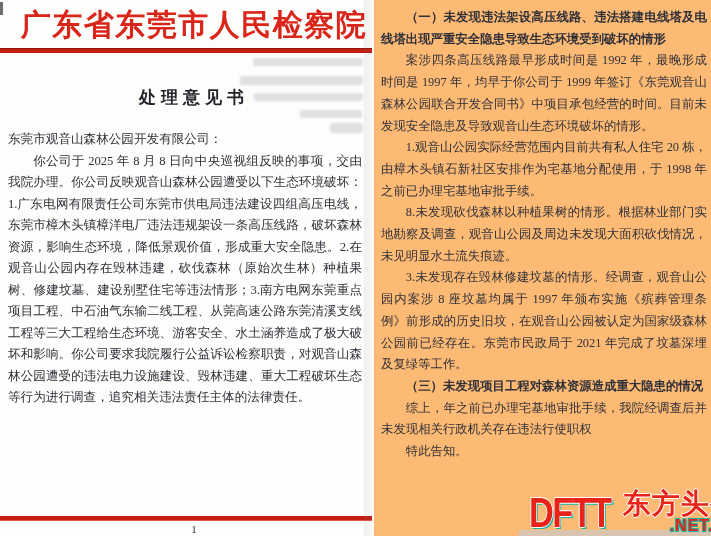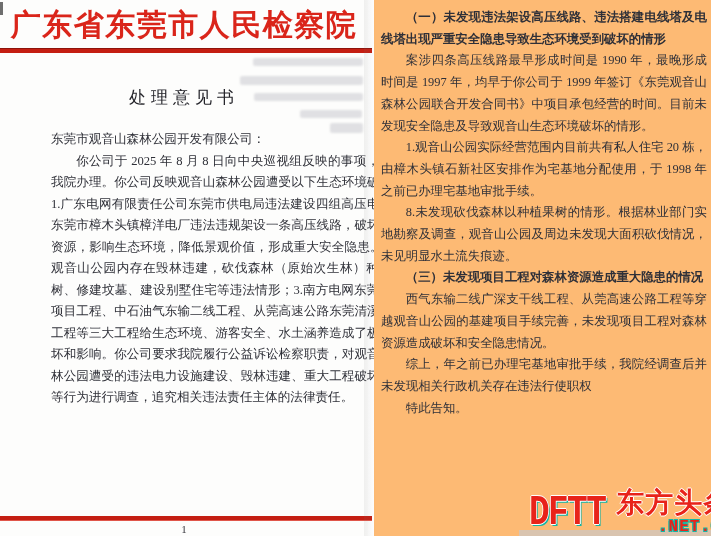--- a/index.html
+++ b/index.html
@@ -2,47 +2,47 @@
 <html><head>
 <meta charset="utf-8">
 <style>
   html,body{margin:0;padding:0;background:#ffffff;}
   .canvas{
     position:relative;width:711px;height:536px;overflow:hidden;
     background:#ffffff;
     font-family:"Liberation Serif","DejaVu Serif",serif;
     color:#2f3038;
   }
-  .page{position:absolute;top:0;height:536px;}
+  .page{position:absolute;top:0;height:536px;padding-left:20px;}
   .page-left{left:0;width:368px;background:#fdfdfc;}
   .page-right{left:374px;width:337px;background:#fdba74;}
 
   
   .org-header{
     position:absolute;top:5px;left:0;width:100%;
     text-align:center;font-size:30px;font-weight:bold;
     color:#da251a;letter-spacing:1.5px;white-space:nowrap;
   }
   .rule{position:absolute;left:0;background:#c41e12;}
   .rule-top{top:48px;width:372px;height:4px;border-top:1px solid #8e130b;}
   .rule-bottom{top:516px;width:372px;height:4px;border-bottom:1px solid #e0564a;}
   .doc-title{
     position:absolute;top:86px;left:0;width:100%;
-    text-align:center;font-size:17px;font-weight:normal;
+    text-align:center;font-size:17px;font-weight:bold;
     letter-spacing:5px;color:#24242a;
   }
   .page-num{
     position:absolute;top:523px;left:0;width:100%;
     text-align:center;font-size:11px;color:#3a3a40;
   }
 
   
   .body1{
     position:absolute;top:129px;left:8px;width:354px;
-    font-size:12.6px;line-height:21.5px;margin-left:43px;
+    font-size:12.6px;line-height:21.5px;
   }
   .body2{
     position:absolute;top:7px;left:7px;width:326px;
     font-size:12.4px;line-height:21.7px;
   }
   .para{margin:0;text-align:justify;text-indent:2em;}
   .s-salutation{text-indent:0;}
   .s-heading{font-weight:bold;}
 
   
@@ -57,22 +57,22 @@
   .gutter{
     position:absolute;left:364px;top:0;width:12px;height:536px;
     background:linear-gradient(to right,rgba(120,120,120,.10),rgba(120,120,120,0));
   }
   .corner-mark{position:absolute;left:0;top:2px;width:3px;height:13px;background:#4a4a4a;opacity:.8;}
   .bottom-band{position:absolute;left:519px;top:530px;width:192px;height:6px;background:#c9c9c9;opacity:.7;}
 
   
   .watermark{
     position:absolute;left:529px;top:490px;width:182px;height:46px;
-    display:flex;align-items:center;
-    font-family:Liberation Mono, monospace;
+    display:flex;align-items:flex-start;
+    font-family:Liberation Sans, sans-serif;
     pointer-events:none;
   }
   .wm-logo{
     font-size:43px;font-weight:800;line-height:44px;color:#e8231a;
     letter-spacing:-2px;transform:scaleX(.8);transform-origin:left top;
     text-shadow:-1px 0 #ffffff,1px 0 #ffffff,0 -1px #ffffff,0 1px #ffffff,2px 2px 0 #13b5a5;
   }
   .wm-col{display:flex;flex-direction:column;align-items:flex-end;margin-left:-8px;}
   .wm-name{
     font-size:28px;font-weight:900;line-height:28px;color:#e8231a;letter-spacing:1px;
@@ -107,25 +107,25 @@
         <p class="para s-body">你公司于 2025 年 8 月 8 日向中央巡视组反映的事项，交由我院办理。你公司反映观音山森林公园遭受以下生态环境破坏：1.广东电网有限责任公司东莞市供电局违法建设四组高压电线，东莞市樟木头镇樟洋电厂违法违规架设一条高压线路，破坏森林资源，影响生态环境，降低景观价值，形成重大安全隐患。2.在观音山公园内存在毁林违建，砍伐森林（原始次生林）种植果树、修建坟墓、建设别墅住宅等违法情形；3.南方电网东莞重点项目工程、中石油气东输二线工程、从莞高速公路东莞清溪支线工程等三大工程给生态环境、游客安全、水土涵养造成了极大破坏和影响。你公司要求我院履行公益诉讼检察职责，对观音山森林公园遭受的违法电力设施建设、毁林违建、重大工程破坏生态等行为进行调查，追究相关违法责任主体的法律责任。</p>
       </div>
 
     <div class="rule rule-bottom"></div>
     <div class="page-num">1</div>
   </div>
 
   <div class="page page-right">
     <div class="body2">
         <p class="para s-heading">（一）未发现违法架设高压线路、违法搭建电线塔及电线塔出现严重安全隐患导致生态环境受到破坏的情形</p>
-        <p class="para s-body">案涉四条高压线路最早形成时间是 1990 年，最晚形成时间是 1997 年，均早于你公司于 1999 年签订《东莞观音山森林公园联合开发合同书》中项目承包经营的时间。目前未发现安全隐患及导致观音山生态环境破坏的情形。</p>
+        <p class="para s-body">案涉四条高压线路最早形成时间是 1992 年，最晚形成时间是 1997 年，均早于你公司于 1999 年签订《东莞观音山森林公园联合开发合同书》中项目承包经营的时间。目前未发现安全隐患及导致观音山生态环境破坏的情形。</p>
         <p class="para s-body">1.观音山公园实际经营范围内目前共有私人住宅 20 栋，由樟木头镇石新社区安排作为宅基地分配使用，于 1998 年之前已办理宅基地审批手续。</p>
         <p class="para s-body">8.未发现砍伐森林以种植果树的情形。根据林业部门实地勘察及调查，观音山公园及周边未发现大面积砍伐情况，未见明显水土流失痕迹。</p>
+        <p class="para s-body">3.未发现存在毁林修建坟墓的情形。经调查，观音山公园内案涉 8 座坟墓均属于 1997 年颁布实施《殡葬管理条例》前形成的历史旧坟，在观音山公园被认定为国家级森林公园前已经存在。东莞市民政局于 2021 年完成了坟墓深埋及复绿等工作。</p>
         <p class="para s-heading">（三）未发现项目工程对森林资源造成重大隐患的情况</p>
-        <p class="para s-body">西气东输二线广深支干线工程、从莞高速公路工程等穿越观音山公园的基建项目手续完善，未发现项目工程对森林资源造成破坏和安全隐患情况。</p>
         <p class="para s-body">综上，年之前已办理宅基地审批手续，我院经调查后并未发现相关行政机关存在违法行使职权</p>
         <p class="para s-body">特此告知。</p>
       </div>
   </div>
 
   <div class="gutter"></div>
   <div class="corner-mark"></div>
   <div class="bottom-band"></div>
 
   <div class="watermark">

